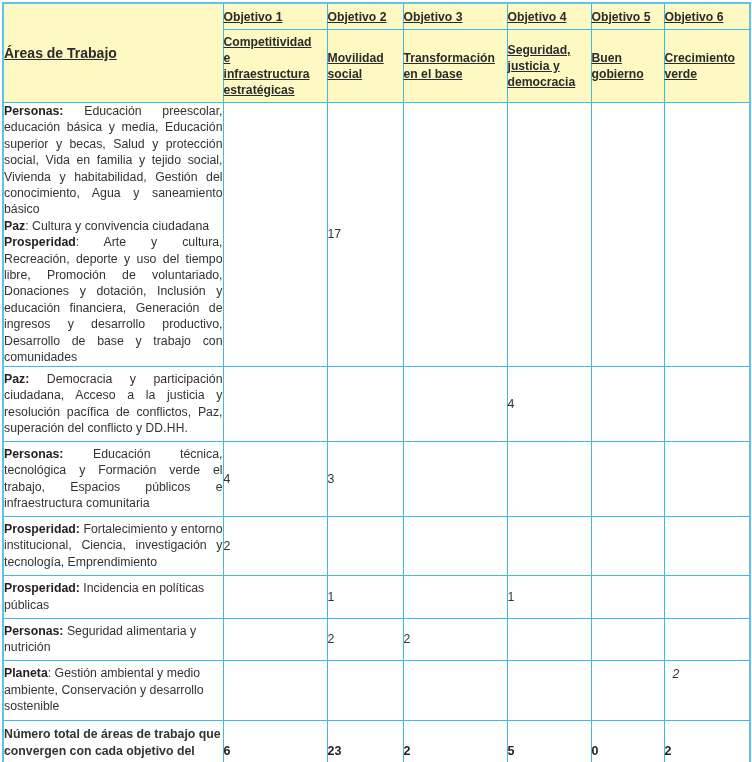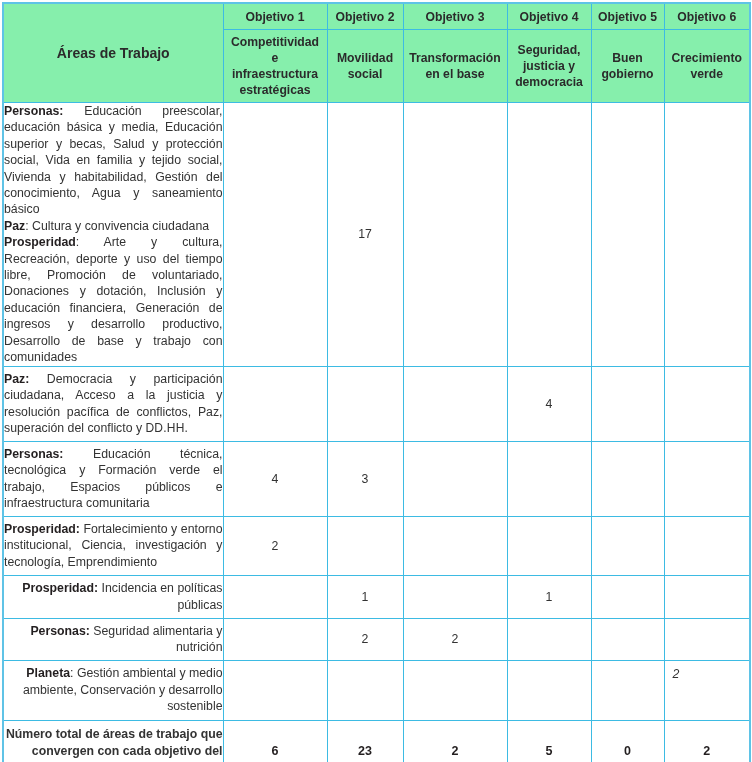--- a/index.html
+++ b/index.html
@@ -9,28 +9,28 @@
     border-collapse: collapse;
     table-layout: fixed;
     width: 747px;
     border: 2px solid #5fc3e6;
   }
   table.matrix td, table.matrix th {
     border: 1.5px solid #3dbbe3;
     padding: 0;
     vertical-align: middle;
   }
-  th { background: #86efac; font-weight: bold; font-size: 12.2px; text-align: center; color: #2b2b2b; }
+  th { background: #fef9c3; font-weight: bold; font-size: 12.2px; text-align: left; color: #2b2b2b; text-decoration: underline; }
   th.obj-num { height: 25px; }
   th.obj-name { height: 72px; line-height: 16px; padding: 0 3px; }
   th.areas-head { font-size: 14px; }
-  td.area { font-size: 12.3px; line-height: 16.4px; padding: 3px 6px 4px 6px; text-align: right; color: #333; }
+  td.area { font-size: 12.3px; line-height: 16.4px; padding: 3px 6px 4px 6px; text-align: left; color: #333; }
   td.area.justify { text-align: justify; }
   td.area b { color: #231f20; }
-  td.val { text-align: center; font-size: 12.3px; color: #333; }
+  td.val { text-align: left; font-size: 12.3px; color: #333; }
   td.val.top-left { vertical-align: top; text-align: left; padding: 6px 8px; font-style: italic; }
   tr.total td { font-weight: bold; }
   tr.total td.val { font-weight: bold; font-size: 12.5px; color: #231f20; }
   .sc { font-size: 12px; font-variant: normal; letter-spacing: 0.2px; }
 </style>
 </head>
 <body>
 
 <table class="matrix">
   <colgroup>

